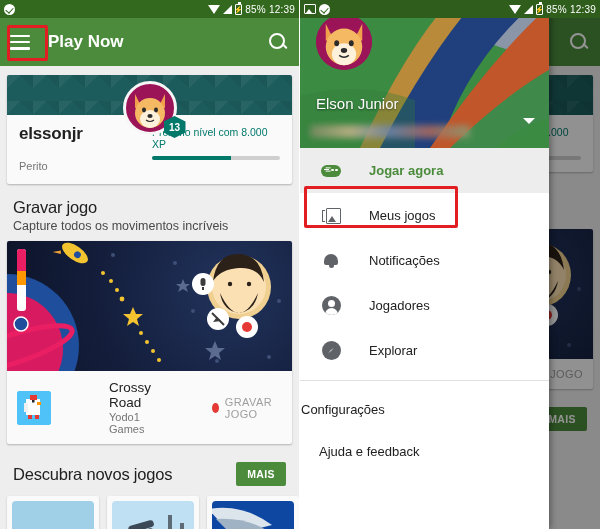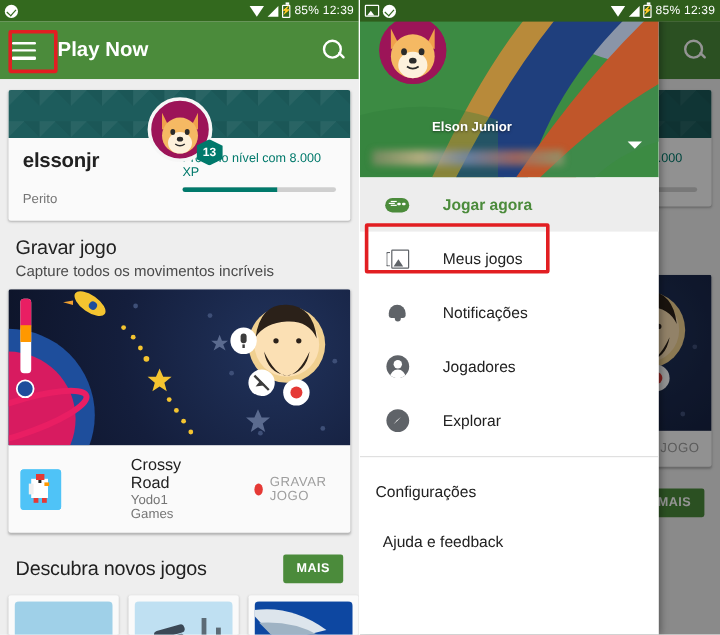--- a/index.html
+++ b/index.html
@@ -146,21 +146,21 @@
     position: absolute; left: 0; top: 0; width: 249px; height: 529px;
     background: #ffffff; z-index: 20; box-shadow: 2px 0 6px rgba(0,0,0,.35);
     display: flex; flex-direction: column;
   }
   .drawer-header { height: 148px; position: relative; overflow: hidden; }
   .dh-bg { position: absolute; inset: 0; }
   .dh-avatar {
     position: absolute; left: 16px; top: 14px; width: 56px; height: 56px; border-radius: 50%;
     background: #9c1458; overflow: hidden; border: 0;
   }
-  .dh-name { position: absolute; left: 16px; bottom: 36px; color: #ffffff; font-size: 11px; font-weight: bold; text-shadow: 0 1px 2px rgba(0,0,0,.5); margin-left: 44px; }
+  .dh-name { position: absolute; left: 16px; bottom: 36px; color: #ffffff; font-size: 15px; font-weight: normal; text-shadow: 0 1px 2px rgba(0,0,0,.5); }
   .dh-email {
     position: absolute; left: 10px; bottom: 10px; width: 160px; height: 13px; border-radius: 2px;
     background: linear-gradient(90deg,#7a8a63,#c7b48a,#6f85a8,#b06a5a,#8a9a70);
     filter: blur(3px); opacity: .85;
   }
   .dh-caret {
     position: absolute; right: 14px; bottom: 24px; width: 0; height: 0;
     border-left: 6px solid transparent; border-right: 6px solid transparent; border-top: 6px solid #ffffff;
   }
   .drawer-list { flex: 1; padding-top: 0; }
@@ -538,21 +538,21 @@
 
         <div class="dl-item">
           <span class="dl-icon">
               <span class="g-compass"></span>
             </span>
           <span class="dl-label">Explorar</span>
         </div>
 
         <div class="dl-div"></div>
 
-        <div class="dl-item plain" style="padding-left:13px;">
+        <div class="dl-item plain" style="padding-left:1px;">
           <span class="dl-label">Configurações</span>
         </div>
         <div class="dl-item plain" style="padding-left:19px;">
           <span class="dl-label">Ajuda e feedback</span>
         </div>
       </div>
     </div>
 
     <div class="redbox redbox-meus"></div>
   </div>

